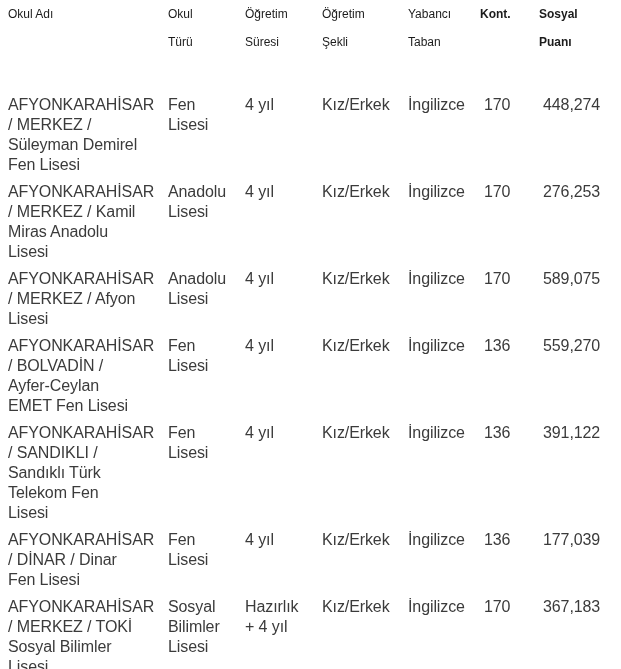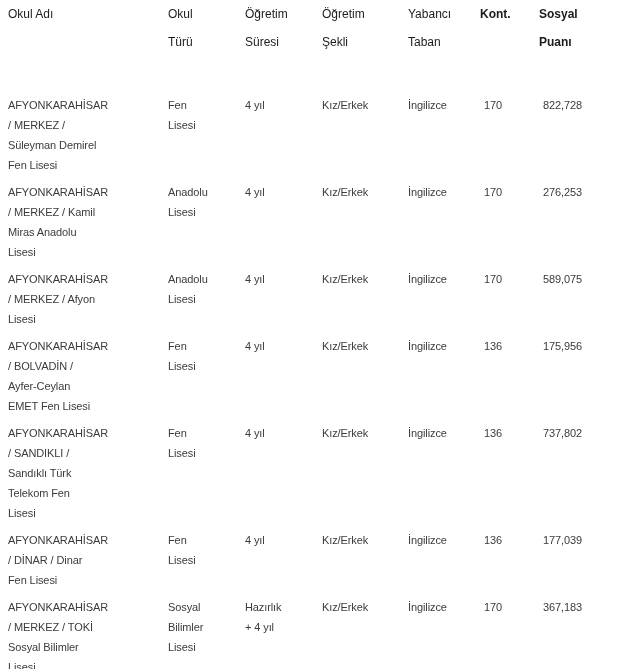--- a/index.html
+++ b/index.html
@@ -33,21 +33,21 @@
     font-size:12px;
     line-height:28px;
     color:var(--header-text);
     text-align:left;
     vertical-align:top;
     height:95px;
     padding:0 6px 0 0;
     white-space:pre-line;
   }
   td{
-    font-size:11px;
+    font-size:16px;
     line-height:20px;
     letter-spacing:-0.1px;
     color:var(--body-text);
     text-align:left;
     vertical-align:top;
     padding:0 6px 7px 0;
     white-space:pre-line;
   }
   th:first-child, td:first-child{padding-left:8px;}
   th.col-kont, th.col-taban{padding-left:2px;font-weight:bold;}
@@ -87,21 +87,21 @@
       <td>AFYONKARAHİSAR
 / MERKEZ /
 Süleyman Demirel
 Fen Lisesi</td>
       <td>Fen
 Lisesi</td>
       <td>4 yıl</td>
       <td>Kız/Erkek</td>
       <td>İngilizce</td>
       <td class="td-kont">170</td>
-      <td class="td-taban">822,728</td>
+      <td class="td-taban">448,274</td>
     </tr>
     <tr>
       <td>AFYONKARAHİSAR
 / MERKEZ / Kamil
 Miras Anadolu
 Lisesi</td>
       <td>Anadolu
 Lisesi</td>
       <td>4 yıl</td>
       <td>Kız/Erkek</td>
@@ -125,35 +125,35 @@
       <td>AFYONKARAHİSAR
 / BOLVADİN /
 Ayfer-Ceylan
 EMET Fen Lisesi</td>
       <td>Fen
 Lisesi</td>
       <td>4 yıl</td>
       <td>Kız/Erkek</td>
       <td>İngilizce</td>
       <td class="td-kont">136</td>
-      <td class="td-taban">175,956</td>
+      <td class="td-taban">559,270</td>
     </tr>
     <tr>
       <td>AFYONKARAHİSAR
 / SANDIKLI /
 Sandıklı Türk
 Telekom Fen
 Lisesi</td>
       <td>Fen
 Lisesi</td>
       <td>4 yıl</td>
       <td>Kız/Erkek</td>
       <td>İngilizce</td>
       <td class="td-kont">136</td>
-      <td class="td-taban">737,802</td>
+      <td class="td-taban">391,122</td>
     </tr>
     <tr>
       <td>AFYONKARAHİSAR
 / DİNAR / Dinar
 Fen Lisesi</td>
       <td>Fen
 Lisesi</td>
       <td>4 yıl</td>
       <td>Kız/Erkek</td>
       <td>İngilizce</td>

